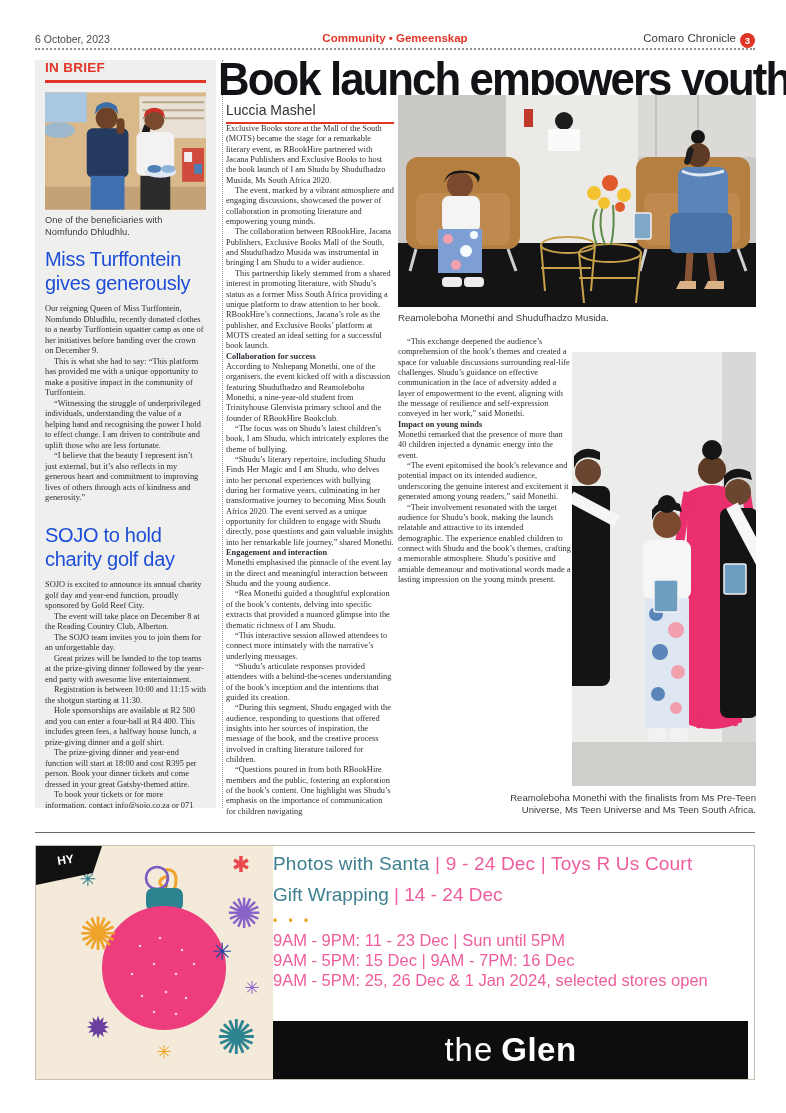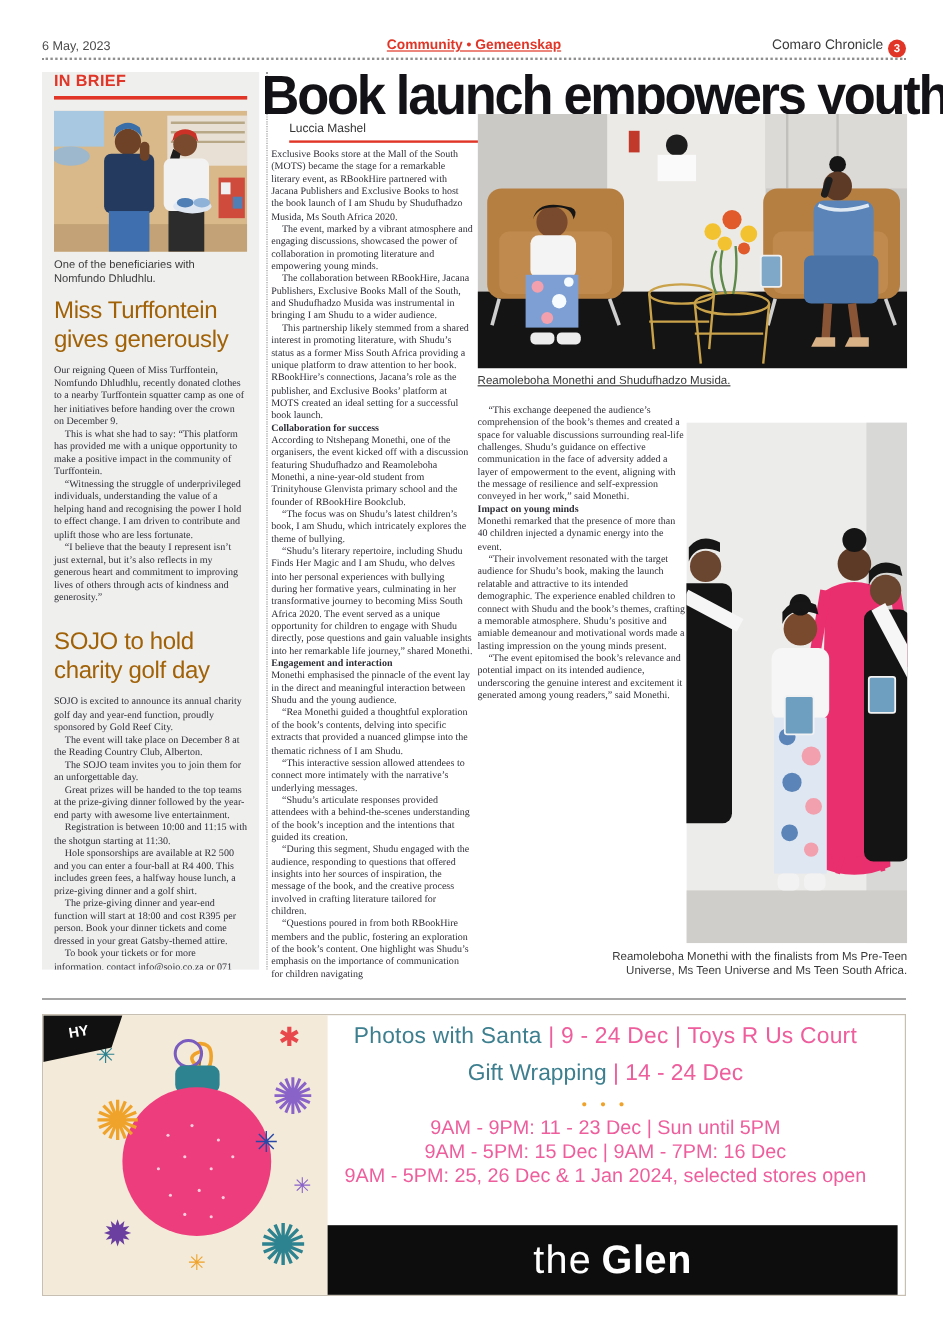--- a/index.html
+++ b/index.html
@@ -13,89 +13,89 @@
     --glen_black:#0d0d0d;
   }
   *{margin:0;padding:0;box-sizing:border-box;}
   html,body{background:#ffffff;}
   .page{position:relative;width:786px;height:1113px;background:#fff;overflow:hidden;
         font-family:"Liberation Sans",sans-serif;}
   
   .masthead{position:absolute;left:35px;top:30px;width:720px;height:18px;}
   .mh-date{position:absolute;left:0;top:3px;font-size:10.5px;color:#4a4a4a;}
   .mh-section{position:absolute;left:0;right:0;top:2px;text-align:center;font-size:11.5px;
-              color:var(--accent_red);font-weight:bold;text-decoration:underline;}
+              color:var(--accent_red);font-weight:bold;}
   .mh-pub{position:absolute;right:0;top:2px;font-size:11.5px;color:#3b3b3b;}
   .mh-badge{display:inline-block;width:15px;height:15px;border-radius:50%;background:var(--accent_red);
             color:#fff;font-size:9.5px;font-weight:bold;text-align:center;line-height:15px;
             vertical-align:-2px;margin-left:4px;}
   .mh-rule{position:absolute;left:35px;top:48px;width:720px;border-bottom:2px dotted #8f8f8f;}
   
   .brief{position:absolute;left:35px;top:60px;width:181px;height:748px;background:#efefee;
          padding:0 10px;overflow:hidden;}
   .brief-label{color:var(--accent_red);font-weight:bold;font-size:13.5px;letter-spacing:.3px;}
   .brief-rule{height:3px;background:var(--accent_red);margin:5px 0 9px 0;}
   .brief-photo{width:161px;height:118px;display:block;}
   .brief-caption{font-size:9.3px;line-height:1.25;color:#3c3c3c;margin:5px 0 10px 0;}
-  .brief-h2{font-size:20px;line-height:1.18;color:#a16207;font-weight:400;letter-spacing:-.3px;
+  .brief-h2{font-size:20px;line-height:1.18;color:#1d4ed8;font-weight:400;letter-spacing:-.3px;
             margin:4px 0 9px 0;}
   .brief-body{font-family:"Liberation Serif",serif;font-size:8.4px;line-height:10.5px;color:#2d2d36;}
   .brief-body .para{text-indent:9px;}
   .brief-body .para.p0{text-indent:0;}
   .gap{height:16px;}
   .vsep{position:absolute;left:222px;top:60px;height:748px;border-left:1px dotted #9a9a9a;}
   
   .headline{position:absolute;left:218px;top:52px;width:545px;font-size:46px;font-weight:bold;
             color:#131317;letter-spacing:-2px;white-space:nowrap;transform:scaleX(.95);
             transform-origin:left top;}
-  .byline{position:absolute;left:226px;top:102px;width:168px;font-size:10px;color:#333;
-          padding-bottom:4px;border-bottom:2px solid var(--accent_red);margin-left:15px;}
+  .byline{position:absolute;left:226px;top:102px;width:168px;font-size:14px;color:#333;
+          padding-bottom:4px;border-bottom:2px solid var(--accent_red);}
   .artbody{font-family:"Liberation Serif",serif;font-size:8.35px;line-height:10.35px;color:#2d2d36;
            overflow:hidden;}
   .artbody .para{text-indent:9px;}
   .artbody .para.p0{text-indent:0;}
   .artbody .para.h{text-indent:0;font-weight:bold;}
   .col1{position:absolute;left:226px;top:124px;width:168px;height:702px;}
   .photo1{position:absolute;left:398px;top:95px;width:358px;}
   .photo1 svg{display:block;width:358px;height:212px;}
   .pcaption{font-size:9.6px;color:#3a3a3a;line-height:1.25;}
-  .cap1{margin-top:5px;text-decoration:underline;}
+  .cap1{margin-top:5px;}
   .col2{position:absolute;left:398px;top:337px;width:173px;height:446px;}
   .photo2{position:absolute;left:572px;top:352px;width:184px;}
   .photo2 svg{display:block;width:184px;height:434px;}
   .cap2{position:absolute;left:490px;top:792px;width:266px;text-align:right;}
   .bottom-rule{position:absolute;left:35px;top:832px;width:720px;border-top:1px solid #6b6b6b;}
   
   .ad{position:absolute;left:35px;top:845px;width:720px;height:235px;border:1px solid #c7c0b2;
       background:#fff;}
   .ad-left{position:absolute;left:0;top:0;width:237px;height:233px;background:var(--ad_cream);
            overflow:hidden;}
   .ad-left svg{display:block;width:237px;height:233px;}
-  .ad-right{position:absolute;left:237px;top:0;right:18px;height:176px;text-align:center;
+  .ad-right{position:absolute;left:237px;top:0;right:18px;height:176px;
             padding-top:7px;overflow:hidden;}
   .ad-line1{font-size:19px;letter-spacing:.2px;}
   .ad-line2{font-size:19px;margin-top:9px;}
   .teal{color:var(--ad_teal);}
   .pink{color:var(--ad_pink);}
   .ad-dots{font-size:12px;color:var(--ad_orange);letter-spacing:4px;font-weight:bold;margin-top:7px;}
   .ad-festive{font-size:20px;color:var(--ad_teal);margin-top:3px;}
   .ad-hours{margin-top:3px;}
   .ad-hours div{font-size:16.5px;color:var(--ad_pink);line-height:1.22;}
   .glen-bar{position:absolute;left:237px;right:6px;bottom:0;height:58px;background:var(--glen_black);
             color:#fff;text-align:center;line-height:58px;font-size:33px;}
   .glen-the{font-weight:400;letter-spacing:1px;}
   .glen-glen{font-weight:bold;margin-left:8px;letter-spacing:.5px;}
 </style>
 </head>
 <body>
 
 <div class="page">
 
   <div class="masthead">
-    <span class="mh-date">6 May, 2023</span>
+    <span class="mh-date">6 October, 2023</span>
     <span class="mh-section">Community • Gemeenskap</span>
     <span class="mh-pub">
       <span>Comaro Chronicle</span><span class="mh-badge">3</span>
     </span>
   </div>
   <div class="mh-rule"></div>
 
   <aside class="brief">
     <div class="brief-label">IN BRIEF</div>
     <div class="brief-rule"></div>
@@ -220,22 +220,22 @@
       <circle cx="222" cy="112" r="5" fill="#e05a2b"></circle>
       <rect x="236" y="118" width="17" height="26" rx="2" fill="#7fa8c8" stroke="#f0f0f0" stroke-width="1.5"></rect>
     </svg>
     <figcaption class="pcaption cap1">Reamoleboha Monethi and Shudufhadzo Musida.</figcaption>
   </figure>
 
   <div class="artbody col2">
       <p class="para p">“This exchange deepened the audience’s comprehension of the book’s themes and created a space for valuable discussions surrounding real-life challenges. Shudu’s guidance on effective communication in the face of adversity added a layer of empowerment to the event, aligning with the message of resilience and self-expression conveyed in her work,” said Monethi.</p>
       <p class="para h">Impact on young minds</p>
       <p class="para p0">Monethi remarked that the presence of more than 40 children injected a dynamic energy into the event.</p>
+      <p class="para p">“The event epitomised the book’s relevance and potential impact on its intended audience, underscoring the genuine interest and excitement it generated among young readers,” said Monethi.</p>
       <p class="para p">“Their involvement resonated with the target audience for Shudu’s book, making the launch relatable and attractive to its intended demographic. The experience enabled children to connect with Shudu and the book’s themes, crafting a memorable atmosphere. Shudu’s positive and amiable demeanour and motivational words made a lasting impression on the young minds present.</p>
-      <p class="para p">“The event epitomised the book’s relevance and potential impact on its intended audience, underscoring the genuine interest and excitement it generated among young readers,” said Monethi.</p>
     </div>
 
   <figure class="photo2">
     <svg viewBox="0 0 184 434" aria-hidden="true">
       <rect width="184" height="434" fill="#ececea"></rect>
       <rect x="150" y="0" width="34" height="434" fill="#d8d8d6"></rect>
       <rect x="0" y="390" width="184" height="44" fill="#cfcecb"></rect>
       <circle cx="16" cy="120" r="13" fill="#6a4530"></circle>
       <path d="M2 116 q6 -16 26 -8 l0 -8 q-16 -8 -26 4 z" fill="#161616"></path>
       <rect x="-8" y="134" width="46" height="200" rx="8" fill="#141414"></rect>

